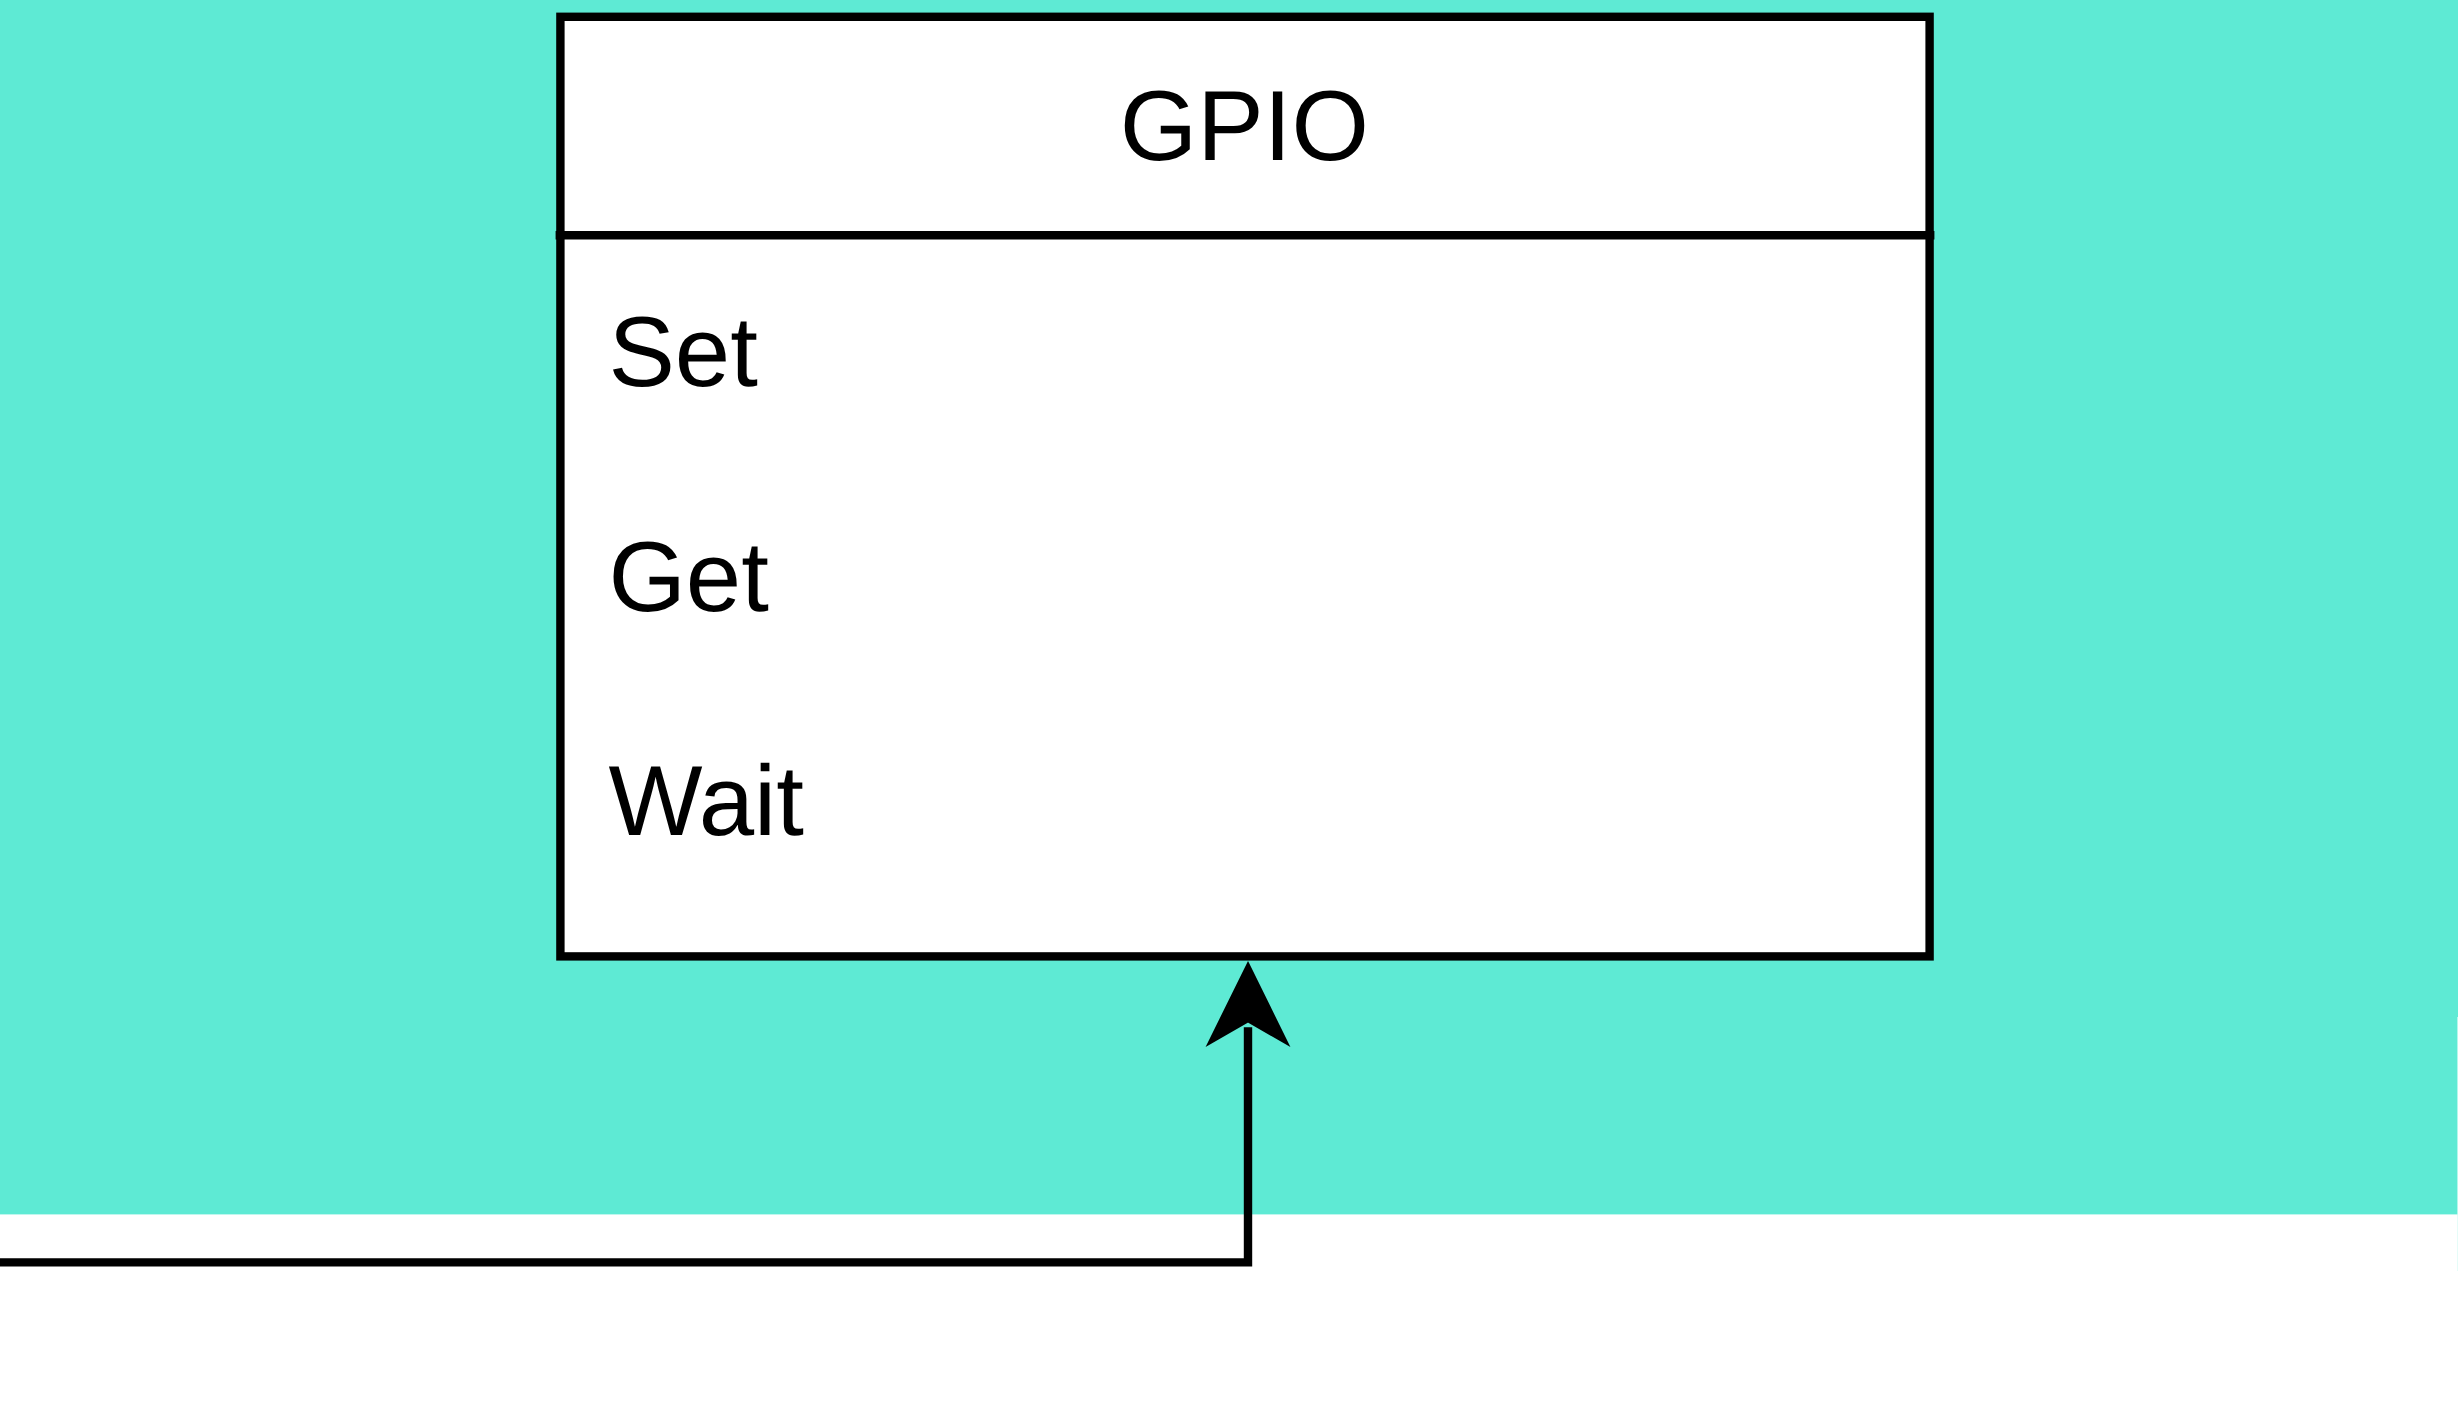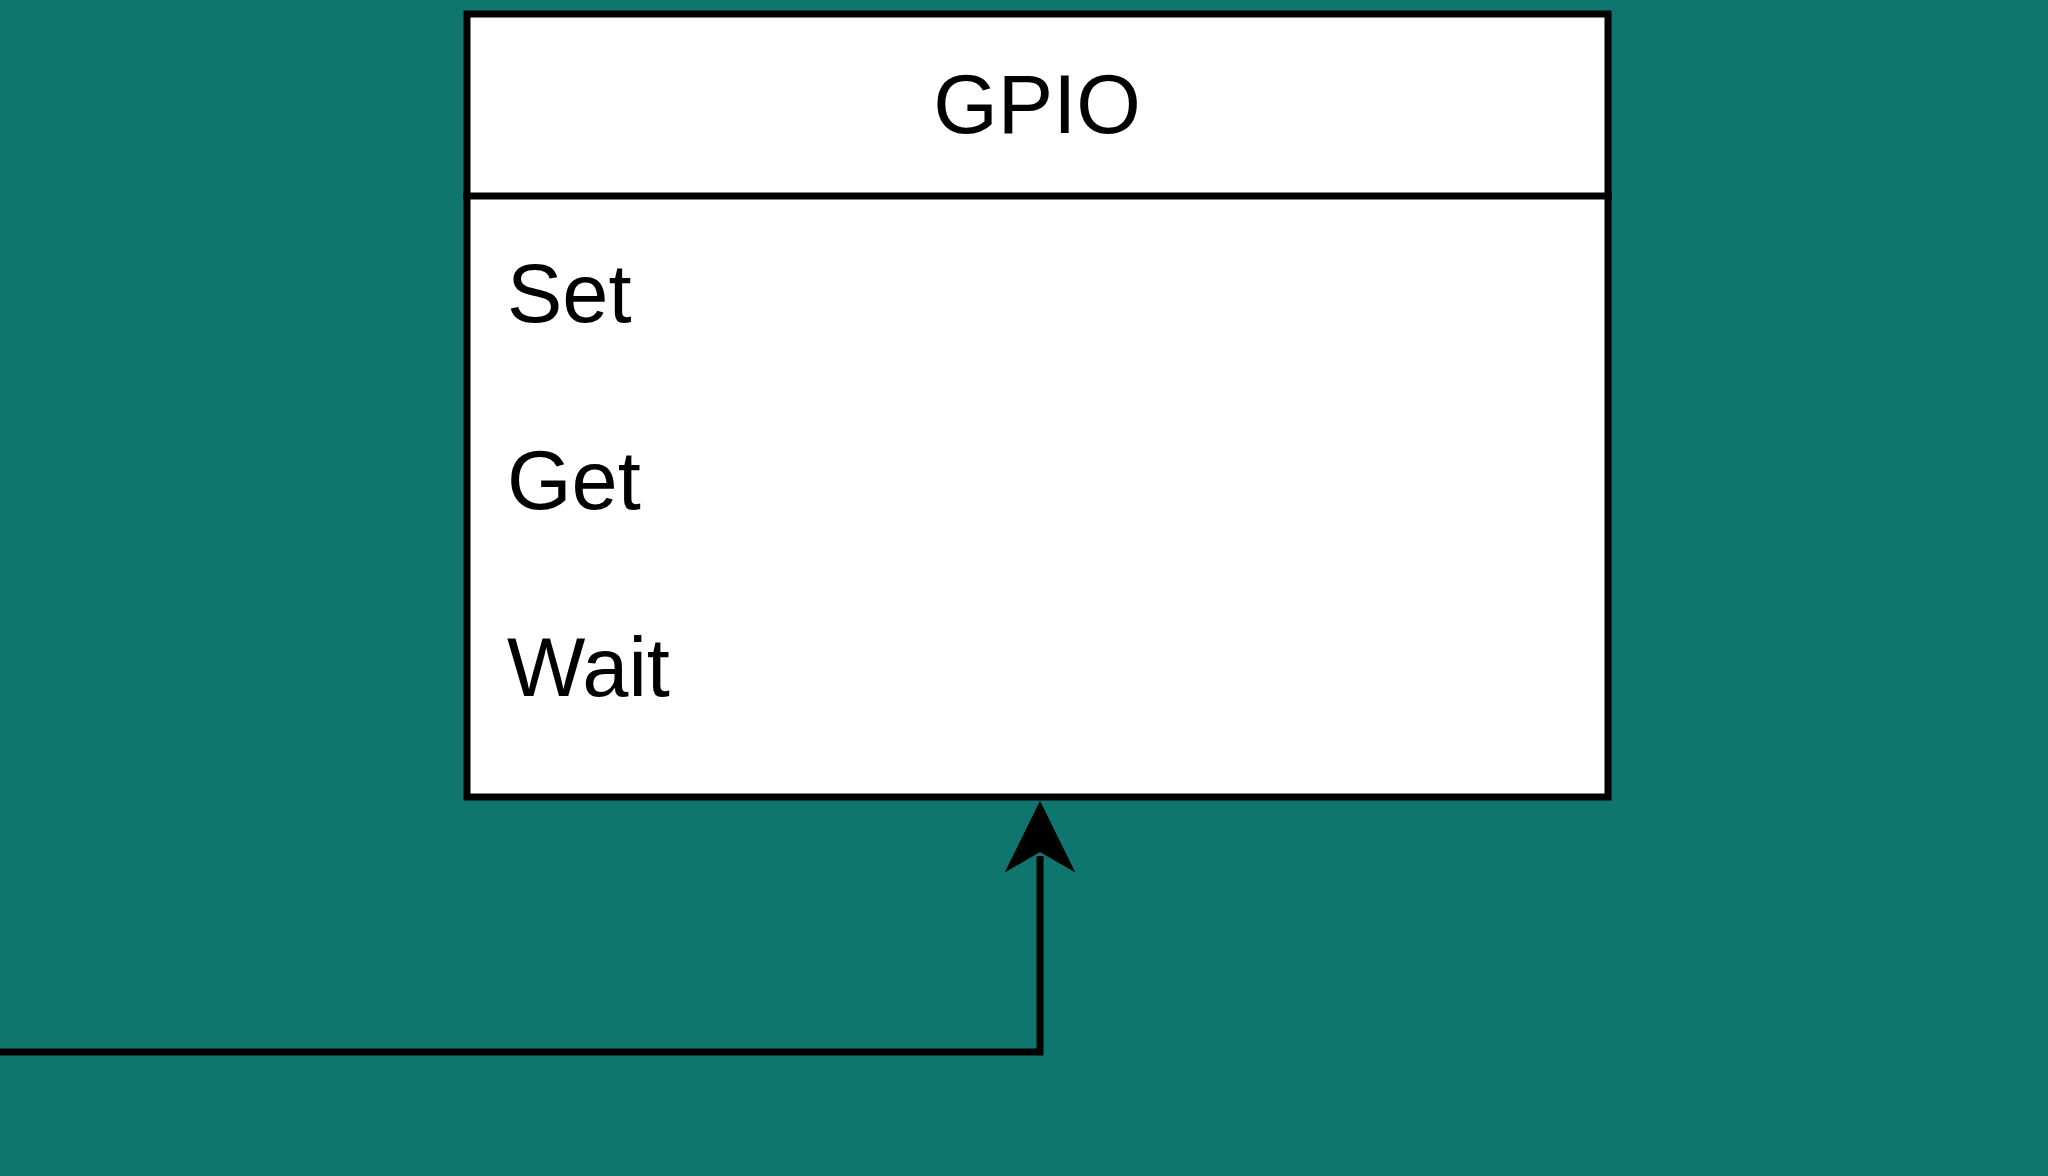--- a/index.html
+++ b/index.html
@@ -6,22 +6,22 @@
     margin: 0;
     padding: 0;
     width: 2048px;
     height: 1176px;
     background: #ffffff;
     overflow: hidden;
   }
   .canvas {
     position: relative;
     width: 2048px;
-    height: 1176px;
-    background: #0f766e;
+    height: 1012px;
+    background: #5eead4;
   }
   svg {
     display: block;
     width: 2048px;
     height: 1176px;
   }
   .diagram-text {
     font-family: "Liberation Sans", "DejaVu Sans", sans-serif;
     font-size: 83px;
     fill: #000000;

